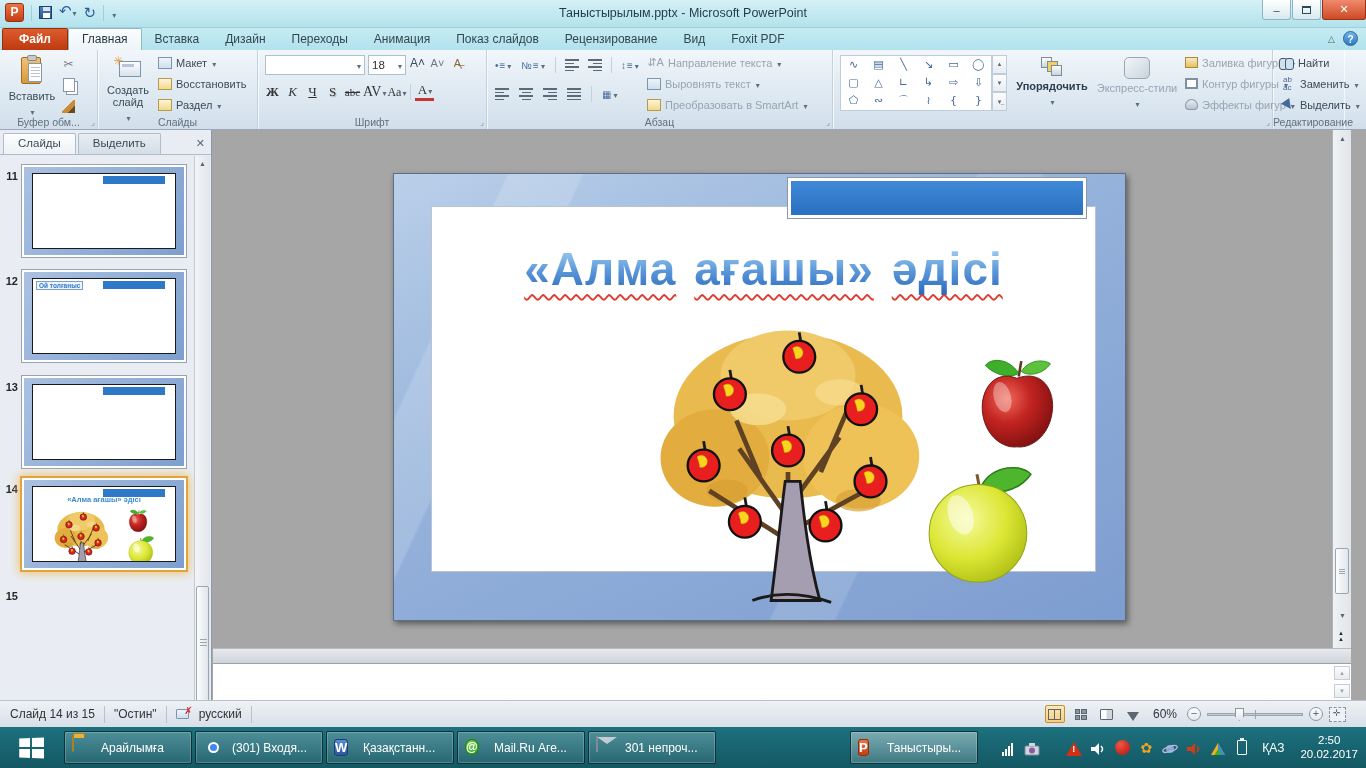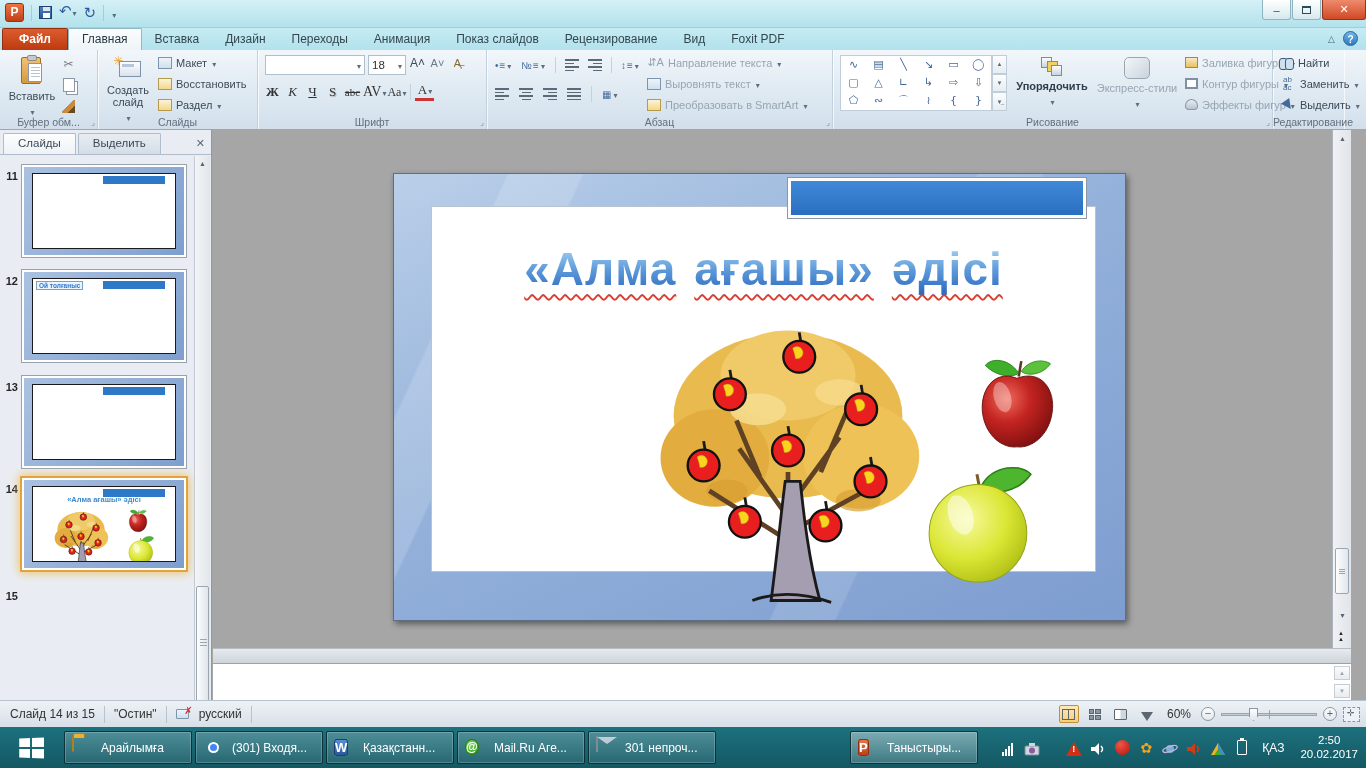--- a/index.html
+++ b/index.html
@@ -88,21 +88,21 @@
 #nscroll{position:absolute;right:1px;top:2px;width:16px;height:32px;display:flex;flex-direction:column;justify-content:space-between}
 #nscroll span{height:14px;border:1px solid #c8cdd3;background:linear-gradient(#fbfcfd,#e8ecf0);font-size:6px;color:#9aa5af;display:flex;align-items:center;justify-content:center}
 
 
 #status{position:absolute;left:0;top:700px;width:1366px;height:27px;background:linear-gradient(#eef2f6,#d7dfe7);border-top:1px solid #b7c1cb;font-size:12px;color:#333;display:flex;align-items:center}
 .ssep{width:1px;height:17px;background:#b8c2cc;margin:0 9px}
 .sitem{white-space:nowrap}
 .spell{position:relative;width:17px;height:14px}
 .bookic{position:absolute;left:0;top:2px;width:13px;height:10px;background:linear-gradient(#eef4fa,#cfe0ef);border:1px solid #7e94aa;border-radius:1px}
 .redx{position:absolute;right:0;top:-2px;color:#d22;font-size:10px;font-weight:bold}
-#statusright{margin-left:auto;display:flex;align-items:center;gap:6px;padding-right:6px}
+#statusright{margin-left:auto;display:flex;align-items:center;gap:6px;padding-right:20px}
 .vbtn{width:20px;height:18px;display:flex;align-items:center;justify-content:center}
 .vbtn.on{background:linear-gradient(#fde9b8,#f7cf7d);border:1px solid #c09137;border-radius:2px}
 .zoomring{width:14px;height:14px;border:1px solid #8a97a3;border-radius:50%;background:linear-gradient(#fdfdfe,#e4e9ee);color:#5a6a78;font-size:11px;line-height:11px;text-align:center}
 .ztrack{position:relative;width:96px;height:14px}
 .zline{position:absolute;left:0;right:0;top:6px;height:3px;background:#c3ccd5;border:1px solid #9aa5b0}
 .ztick{position:absolute;left:48px;top:3px;width:1px;height:9px;background:#9aa5b0}
 .zthumb{position:absolute;left:28px;top:1px;width:9px;height:13px;background:linear-gradient(#fdfdfe,#dfe6ec);border:1px solid #8a97a3;clip-path:polygon(0 0,100% 0,100% 65%,50% 100%,0 65%)}
 .fitic{width:17px;height:15px;border:1px dashed #8a97a3;background:#eef2f6;position:relative}
 .fitic::before{content:"✛";position:absolute;left:3px;top:0px;font-size:9px;color:#5a6a78}
 
@@ -236,20 +236,21 @@
 <div id="titlebar">
   <div class="qat">
     <span class="appic">P</span>
     <span class="qsep"></span>
     <span class="floppy"></span>
     <span class="qglyph car">↶</span>
     <span class="qglyph">↻</span>
     <span class="qsep"></span>
     <span class="car"></span>
   </div>
+  <div class="wtitle">Таныстырылым.pptx  -  Microsoft PowerPoint</div>
   <div class="wctl">
     <div class="wbtn">–</div>
     <div class="wbtn">
         <span class="restoreic"></span>
       </div>
     <div class="wbtn close">✕</div>
   </div>
 </div>
 
 <div id="tabrow">
@@ -473,21 +474,20 @@
           <span class="outlic"></span>
           <span>Контур фигуры</span>
           <span class="car"></span>
         </div>
       <div class="smrow dis">
           <span class="effic"></span>
           <span>Эффекты фигур</span>
           <span class="car"></span>
         </div>
     </div>
-    <div class="glabel">Рисование</div>
     <span class="dlg"></span>
   </div>
 
   <div class="grp" style="left:1273px;width:71px;border-right:none">
     <div style="position:absolute;left:6px;top:2px">
       <div class="smrow">
           <span class="find-binoc"></span>
           <span>Найти</span>
         </div>
       <div class="smrow">

